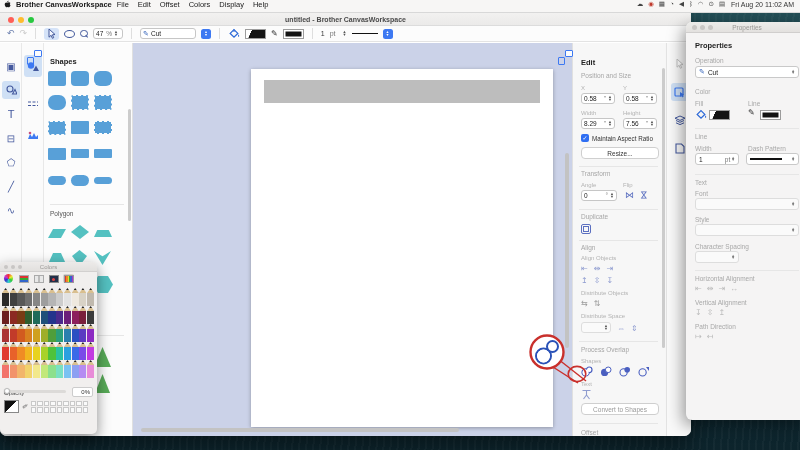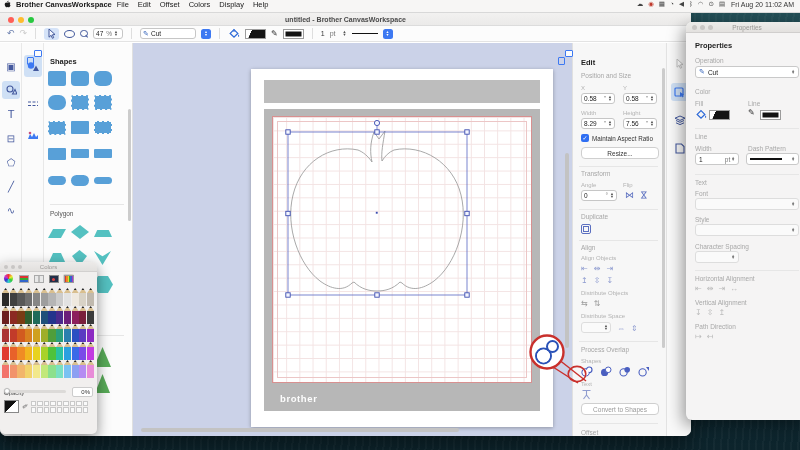--- a/index.html
+++ b/index.html
@@ -287,48 +287,20 @@
           <div class="polyshape" style="left: 50px; top: 304px; width: 17px; height: 20px; clip-path: polygon(50% 0px, 100% 100%, 0px 100%); background: rgb(88, 170, 88);"></div>
           <div class="polyshape" style="left: 51px; top: 331px; width: 15px; height: 19px; clip-path: polygon(50% 0px, 100% 100%, 0px 100%); background: rgb(88, 170, 88);"></div>
         </div>
       <div class="sect-line" style="top:292px"></div>
       <span class="scroll-thumb" style="right:1.5px;top:66px;width:3px;height:112px"></span>
     </div>
 
     <div id="canvas">
       <div id="page">
         <div id="band-top"></div>
-        <div id="mat">
-          <div id="cutarea">
-            <svg id="selsvg" width="260" height="267" viewBox="0 0 260 267">
-
-              <path d="M99,45 C97,36 97,26 101,15 L106,22 L112,14 C110,26 108,36 109,44
-                       C112,39 116,35 121,33 C149,27 180,45 188,78 C196,110 182,148 161,164
-                       C150,172 138,175 129,166 L127,165 C120,172 112,174 104,174
-                       C96,174 88,172 81,165 L79,166 C70,175 58,172 47,164
-                       C26,148 12,110 20,78 C28,45 57,27 85,33 C90,35 95,39 99,45 Z" fill="none" stroke="#9f9f9f" stroke-width="0.9"></path>
-
-              <rect x="15" y="15" width="179" height="163" fill="none" stroke="#5866c4" stroke-width="0.8"></rect>
-              <line x1="104" y1="8.5" x2="104" y2="15" stroke="#5866c4" stroke-width="0.8"></line>
-              <circle cx="104" cy="6" r="2.6" fill="#f4f6ff" stroke="#3c4db0" stroke-width="0.9"></circle>
-              <g fill="#f4f6ff" stroke="#3c4db0" stroke-width="0.9">
-                <rect x="12.8" y="12.8" width="4.4" height="4.4"></rect>
-                  <rect x="101.8" y="12.8" width="4.4" height="4.4"></rect>
-                  <rect x="191.8" y="12.8" width="4.4" height="4.4"></rect>
-                <rect x="12.8" y="94.3" width="4.4" height="4.4"></rect>
-                  <rect x="191.8" y="94.3" width="4.4" height="4.4"></rect>
-                <rect x="12.8" y="175.8" width="4.4" height="4.4"></rect>
-                  <rect x="101.8" y="175.8" width="4.4" height="4.4"></rect>
-                  <rect x="191.8" y="175.8" width="4.4" height="4.4"></rect>
-              </g>
-              <rect x="102.8" y="94.8" width="1.9" height="1.9" fill="#3c4db0"></rect>
-            </svg>
-          </div>
-          <span id="brotherlogo">brother</span>
-        </div>
       </div>
       <span class="cv-scroll-v"></span>
       <span class="cv-scroll-h"></span>
     </div>
 
     <div id="editpanel">
       <span class="abs panel-title" style="left:8px;top:15px">Edit</span>
       <span class="ovl-sq abs" style="right:8px;top:14px"></span>
 
       <span class="ep-head" style="top:29px">Position and Size</span>

